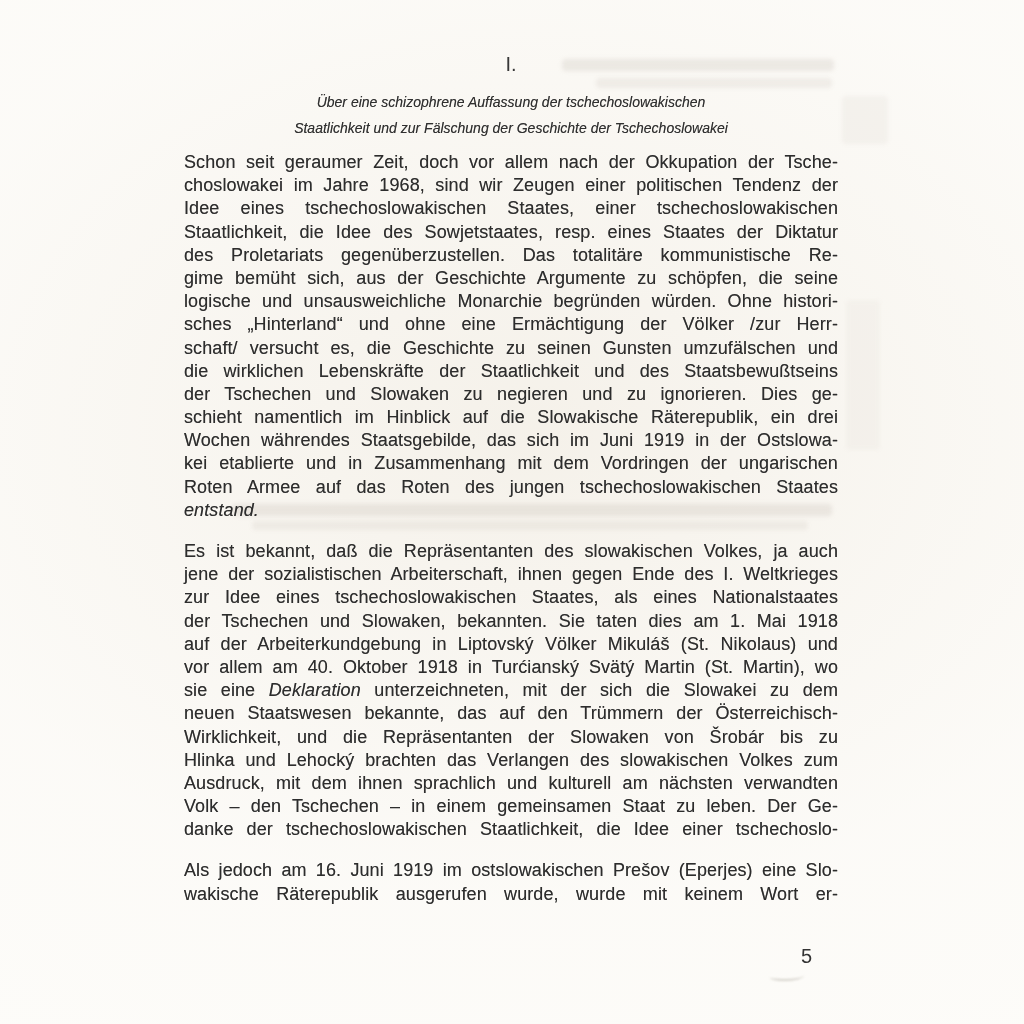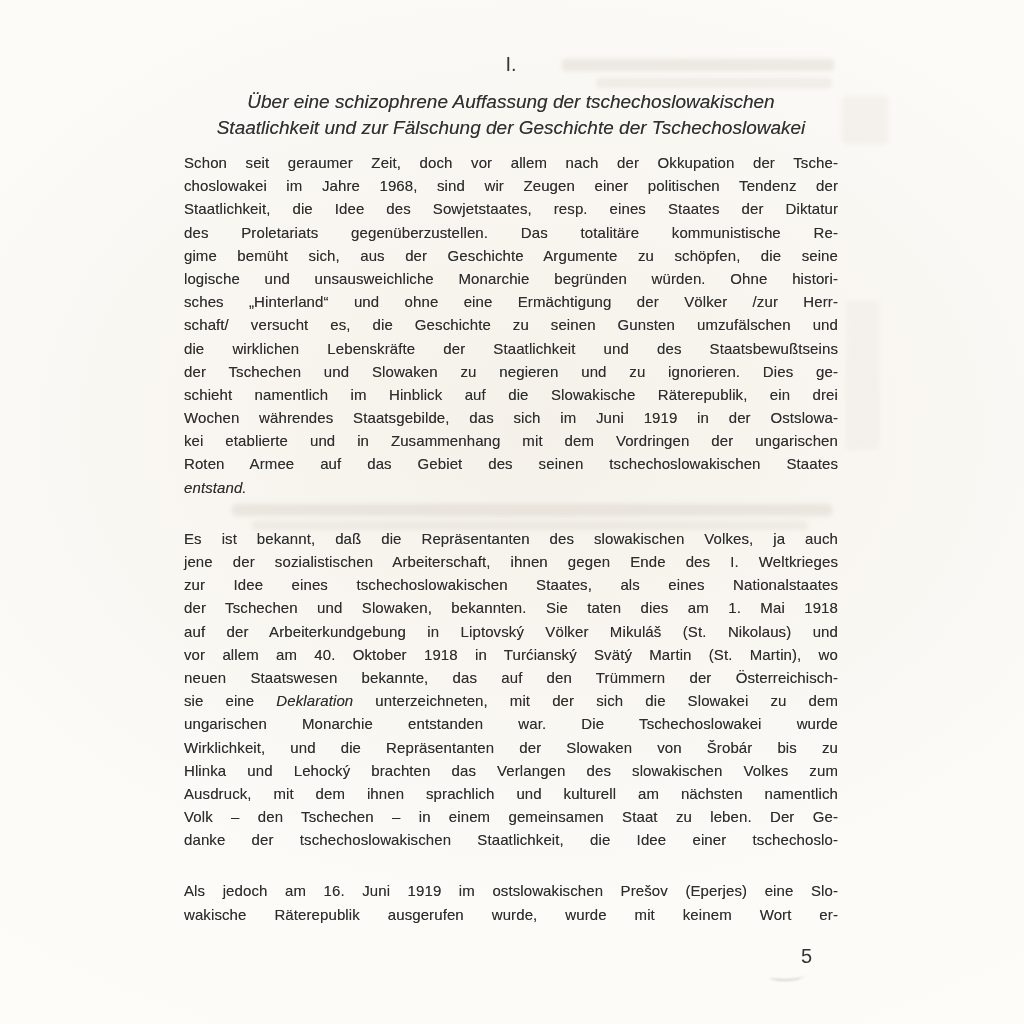--- a/index.html
+++ b/index.html
@@ -37,34 +37,34 @@
     left: 184px; top: 53px; width: 654px;
     text-align: center;
     font-size: 20px;
     color: #383838;
   }
   .title {
     position: absolute;
     left: 174px; top: 89px; width: 674px;
     text-align: center;
     font-style: italic;
-    font-size: 19px;
+    font-size: 14px;
     line-height: 26px;
     color: #303030;
     text-shadow: 0 0 0.4px rgba(48,48,48,0.55);
   }
   .body-text {
     position: absolute;
     left: 184px; top: 151px; width: 654px;
-    font-size: 15px;
+    font-size: 18px;
     line-height: 23.2px;
     letter-spacing: 0.1px;
     text-shadow: 0 0 0.4px rgba(45,45,45,0.5);
   }
-  .para + .para { margin-top: 28px; }
+  .para + .para { margin-top: 18px; }
   .line {
     height: 23.2px;
     text-align: justify;
     text-align-last: justify;
     white-space: normal;
   }
   .line.last {
     text-align-last: left;
     font-style: italic;
   }
@@ -100,47 +100,47 @@
 
   <div class="title">
     <div>Über eine schizophrene Auffassung der tschechoslowakischen</div>
     <div>Staatlichkeit und zur Fälschung der Geschichte der Tschechoslowakei</div>
   </div>
 
   <div class="body-text" id="body-text">
       <div class="para">
         <div class="line">Schon seit geraumer Zeit, doch vor allem nach der Okkupation der Tsche-</div>
         <div class="line">choslowakei im Jahre 1968, sind wir Zeugen einer politischen Tendenz der</div>
+        <div class="line">Idee eines tschechoslowakischen Staates, einer tschechoslowakischen</div>
         <div class="line">Staatlichkeit, die Idee des Sowjetstaates, resp. eines Staates der Diktatur</div>
         <div class="line">des Proletariats gegenüberzustellen. Das totalitäre kommunistische Re-</div>
         <div class="line">gime bemüht sich, aus der Geschichte Argumente zu schöpfen, die seine</div>
         <div class="line">logische und unsausweichliche Monarchie begründen würden. Ohne histori-</div>
         <div class="line">sches „Hinterland“ und ohne eine Ermächtigung der Völker /zur Herr-</div>
         <div class="line">schaft/ versucht es, die Geschichte zu seinen Gunsten umzufälschen und</div>
         <div class="line">die wirklichen Lebenskräfte der Staatlichkeit und des Staatsbewußtseins</div>
         <div class="line">der Tschechen und Slowaken zu negieren und zu ignorieren. Dies ge-</div>
         <div class="line">schieht namentlich im Hinblick auf die Slowakische Räterepublik, ein drei</div>
         <div class="line">Wochen währendes Staatsgebilde, das sich im Juni 1919 in der Ostslowa-</div>
         <div class="line">kei etablierte und in Zusammenhang mit dem Vordringen der ungarischen</div>
-        <div class="line">Roten Armee auf das Gebiet des seinen tschechoslowakischen Staates</div>
+        <div class="line">Roten Armee auf das Roten des jungen tschechoslowakischen Staates</div>
         <div class="line last">entstand.</div>
       </div>
       <div class="para">
         <div class="line">Es ist bekannt, daß die Repräsentanten des slowakischen Volkes, ja auch</div>
         <div class="line">jene der sozialistischen Arbeiterschaft, ihnen gegen Ende des I. Weltkrieges</div>
         <div class="line">zur Idee eines tschechoslowakischen Staates, als eines Nationalstaates</div>
         <div class="line">der Tschechen und Slowaken, bekannten. Sie taten dies am 1. Mai 1918</div>
         <div class="line">auf der Arbeiterkundgebung in Liptovský Völker Mikuláš (St. Nikolaus) und</div>
         <div class="line">vor allem am 40. Oktober 1918 in Turćianský Svätý Martin (St. Martin), wo</div>
+        <div class="line">sie eine <em>Deklaration</em> unterzeichneten, mit der sich die Slowakei zu dem</div>
         <div class="line">neuen Staatswesen bekannte, das auf den Trümmern der Österreichisch-</div>
-        <div class="line">sie eine <em>Deklaration</em> unterzeichneten, mit der sich die Slowakei zu dem</div>
-        <div class="line">ungarischen Monarchie entstanden war. Die Tschechoslowakei wurde</div>
         <div class="line">Wirklichkeit, und die Repräsentanten der Slowaken von Šrobár bis zu</div>
         <div class="line">Hlinka und Lehocký brachten das Verlangen des slowakischen Volkes zum</div>
-        <div class="line">Ausdruck, mit dem ihnen sprachlich und kulturell am nächsten namentlich</div>
+        <div class="line">Ausdruck, mit dem ihnen sprachlich und kulturell am nächsten verwandten</div>
         <div class="line">Volk – den Tschechen – in einem gemeinsamen Staat zu leben. Der Ge-</div>
         <div class="line">danke der tschechoslowakischen Staatlichkeit, die Idee einer tschechoslo-</div>
       </div>
       <div class="para">
         <div class="line">Als jedoch am 16. Juni 1919 im ostslowakischen Prešov (Eperjes) eine Slo-</div>
         <div class="line">wakische Räterepublik ausgerufen wurde, wurde mit keinem Wort er-</div>
       </div>
     </div>
 
   <div class="page-number">5</div>

